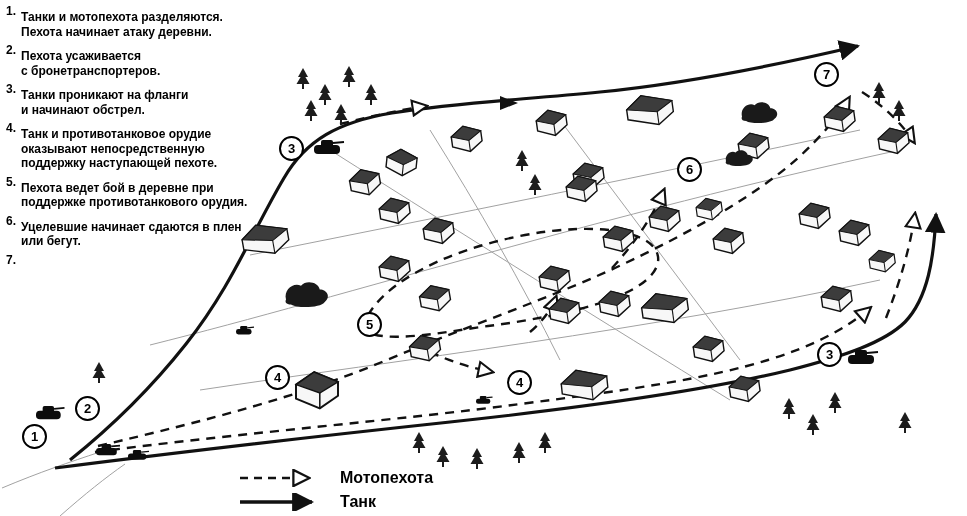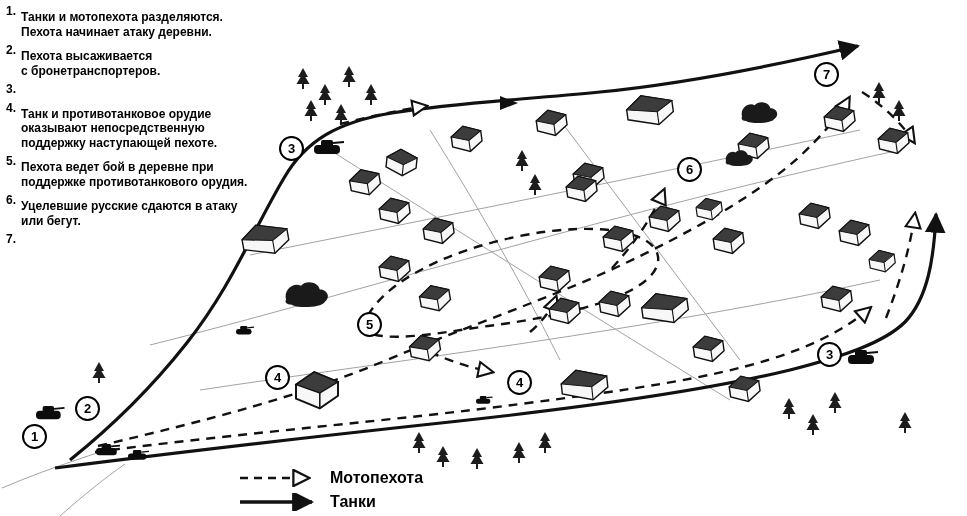--- a/index.html
+++ b/index.html
@@ -17,21 +17,21 @@
   .instr-num{flex:0 0 15px;}
   .instr-text{white-space:pre-line;margin-top:6px;}
   
   .marker{
     position:absolute;width:25px;height:25px;border:2.5px solid #000;border-radius:50%;
     background:#fff;display:flex;align-items:center;justify-content:center;
     font-weight:bold;font-size:13px;color:#000;box-sizing:border-box;
   }
   
   .legend{position:absolute;left:238px;top:466px;}
-  .legend-row{display:flex;align-items:center;height:24px;}
+  .legend-row{display:flex;align-items:center;gap:10px;height:24px;}
   .legend-label{font-weight:bold;font-size:16px;color:#000;}
 </style>
 </head>
 <body>
 
 <div class="page">
 
   <svg class="map-svg" viewBox="0 0 967 516" aria-hidden="true">
     <defs>
       <marker id="mSolid" viewBox="0 0 10 10" refX="9" refY="5" markerWidth="6.5" markerHeight="6.5" orient="auto">
@@ -171,40 +171,42 @@
   </svg>
 
   <div class="instructions">
     <div class="instr-item">
         <span class="instr-num">1.</span>
         <span class="instr-text">Танки и мотопехота разделяются.
 Пехота начинает атаку деревни.</span>
       </div>
     <div class="instr-item">
         <span class="instr-num">2.</span>
-        <span class="instr-text">Пехота высаживается
+        <span class="instr-text">Пехота усаживается
 с бронетранспортеров.</span>
       </div>
     <div class="instr-item">
         <span class="instr-num">3.</span>
+        <span class="instr-text">Танки проникают на фланги
+и начинают обстрел.</span>
       </div>
     <div class="instr-item">
         <span class="instr-num">4.</span>
         <span class="instr-text">Танк и противотанковое орудие
 оказывают непосредственную
 поддержку наступающей пехоте.</span>
       </div>
     <div class="instr-item">
         <span class="instr-num">5.</span>
         <span class="instr-text">Пехота ведет бой в деревне при
 поддержке противотанкового орудия.</span>
       </div>
     <div class="instr-item">
         <span class="instr-num">6.</span>
-        <span class="instr-text">Уцелевшие русские сдаются в атаку
+        <span class="instr-text">Уцелевшие начинает сдаются в плен
 или бегут.</span>
       </div>
     <div class="instr-item">
         <span class="instr-num">7.</span>
       </div>
   </div>
 
   <div class="marker" style="left:22px;top:424px;">1</div>
   <div class="marker" style="left:75px;top:396px;">2</div>
   <div class="marker" style="left:279px;top:136px;">3</div>
@@ -219,17 +221,17 @@
     <div class="legend-row">
       <svg width="92" height="18">
         <line x1="2" y1="9" x2="70" y2="9" stroke="#111" stroke-width="2.6" stroke-dasharray="8 6" marker-end="url(#mOpen)"></line>
       </svg>
       <span class="legend-label">Мотопехота</span>
     </div>
     <div class="legend-row">
       <svg width="92" height="18">
         <line x1="2" y1="9" x2="74" y2="9" stroke="#111" stroke-width="3.4" marker-end="url(#mSolid)"></line>
       </svg>
-      <span class="legend-label">Танки</span>
+      <span class="legend-label">Танк</span>
     </div>
   </div>
 
 </div>
 
 </body></html>

